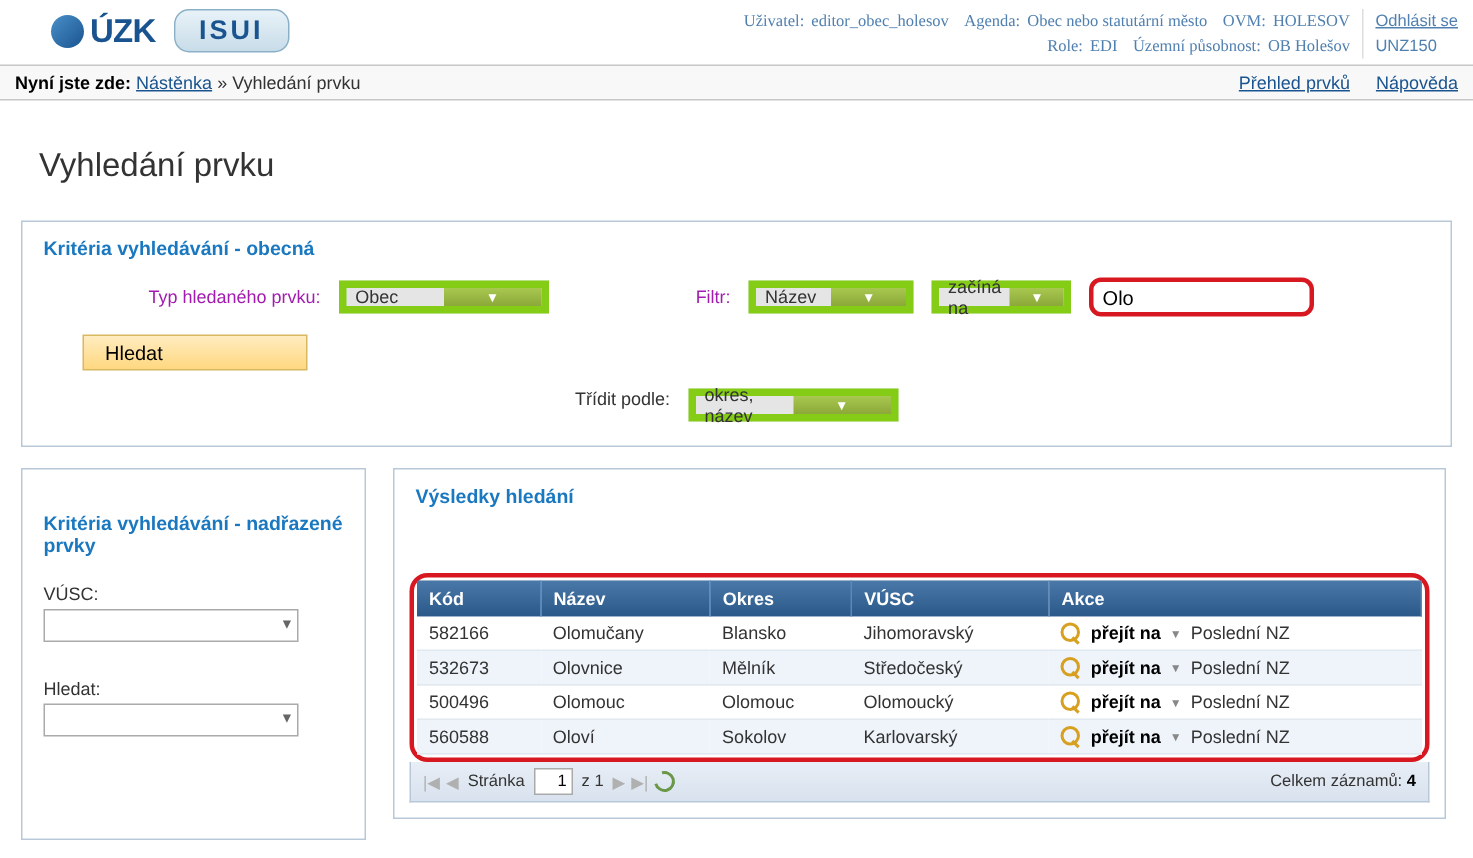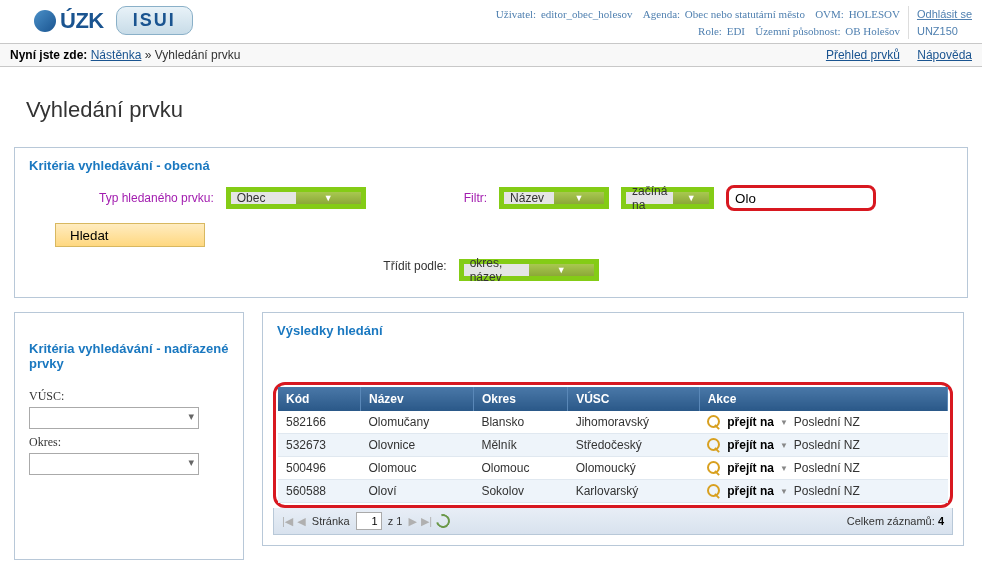--- a/index.html
+++ b/index.html
@@ -29,21 +29,21 @@
 .sel.wide { width: 140px; } .sel.med { width: 110px; } .sel.small { width: 93px; }
 .sel span { padding: 0 6px; flex: 1; }
 .sel .dd { width: 18px; height: 100%; background: linear-gradient(#a8c850,#8ca838); display: flex; align-items: center; justify-content: center; color: #fff; font-size: 9px; }
 .txt { border: 1px solid #aaa; height: 22px; padding: 0 6px; width: 150px; }
 .txt.highlight { border: 3px solid #d81820; border-radius: 8px; height: 26px; }
 .btn { background: linear-gradient(#ffecc0,#ffd880); border: 1px solid #d8b860; height: 24px; padding: 4px 14px; cursor: pointer; width: 150px; text-align:left;}
 .sort-row { display: flex; align-items: flex-start; justify-content: center; padding: 2px 14px 16px 14px; gap: 12px; }
 .lower { display: flex; gap: 14px; padding: 0 4px; }
 .side-panel { width: 230px; border: 1px solid #b8c8d8; padding: 28px 14px; }
 .side-panel .panel-title { padding: 0 0 18px 0; }
-.side-row { margin-bottom: 6px; font-family: Liberation Serif, serif; }
+.side-row { margin-bottom: 24px; }
 .side-row label { display: block; margin-bottom: 3px; }
 .side-sel { width: 170px; height: 22px; border: 1px solid #aaa; background: #fff; position: relative; }
 .side-sel::after { content: "▾"; position: absolute; right: 4px; top: 2px; color: #666; font-size: 11px;}
 .results { flex: 1; }
 .results-box { border: 3px solid #d81820; border-radius: 12px; padding: 2px; margin-top: 6px; }
 table.grid { width: 100%; border-collapse: collapse; font-size: 12px; }
 table.grid thead th { background: linear-gradient(#4a78a8,#2a5888); color: #fff; text-align: left; padding: 5px 8px; font-weight: bold; border-right: 1px solid #5a88b8; }
 table.grid tbody td { padding: 4px 8px; border-bottom: 1px solid #e0e8f0; }
 table.grid tbody tr:nth-child(even) td { background: #eef4fa; }
 .action-cell { display: flex; align-items: center; gap: 6px; white-space: nowrap; }
@@ -144,21 +144,21 @@
     </div>
 
     <div class="lower">
       <div class="side-panel">
         <div class="panel-title">Kritéria vyhledávání - nadřazené prvky</div>
         <div class="side-row">
           <label>VÚSC:</label>
           <div class="side-sel"></div>
         </div>
         <div class="side-row">
-          <label>Okres:</label>
+          <label>Hledat:</label>
           <div class="side-sel"></div>
         </div>
       </div>
 
       <div class="results panel" style="border:1px solid #b8c8d8; padding:0;">
         <div class="panel-title">Výsledky hledání</div>
         <div style="padding:0 10px;margin-top:36px;">
           <div class="results-box">
             <table class="grid">
               <thead>

